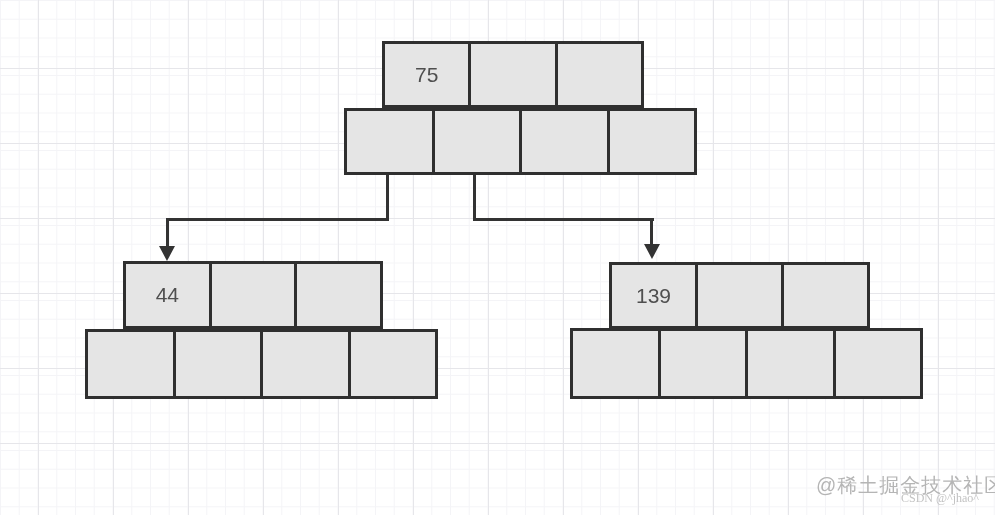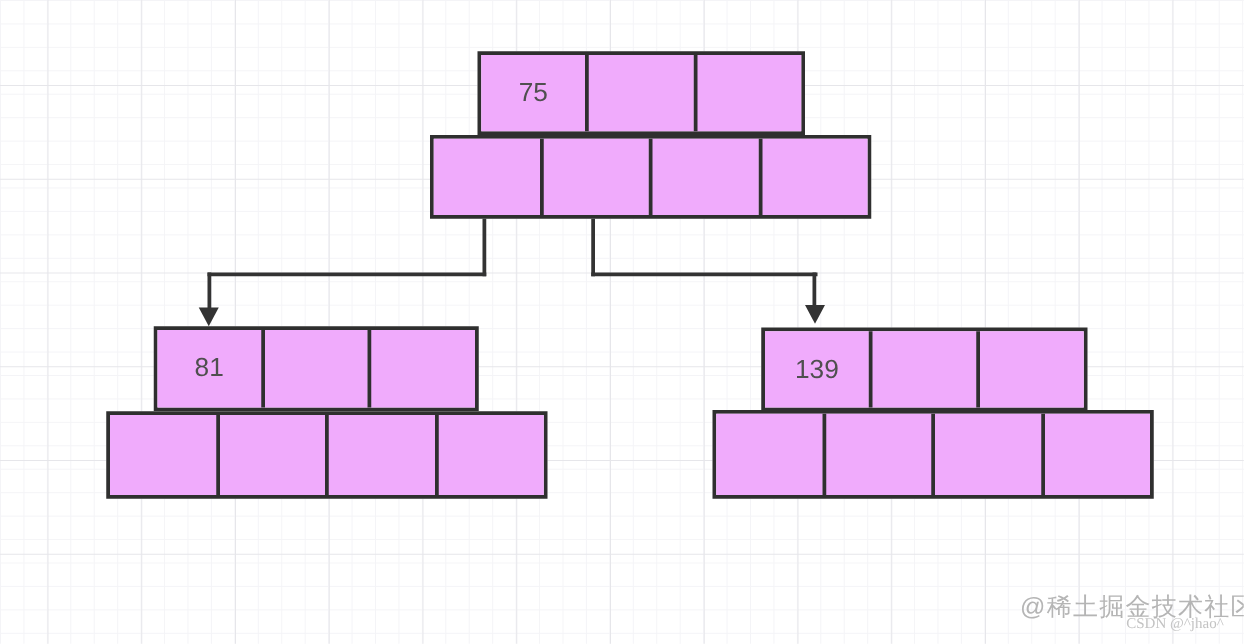--- a/index.html
+++ b/index.html
@@ -27,21 +27,21 @@
     box-sizing: border-box;
     border: 3px solid #2f2f2f;
     background: #ffffff;
   }
   .cell {
     flex: 1;
     display: flex;
     align-items: center;
     justify-content: center;
     border-left: 3px solid #2f2f2f;
-    background: #f0abfc;
+    background: #e5e5e5;
     font-size: 21px;
     color: #4f4f4f;
     font-weight: 400;
   }
   .cell:first-child { border-left: none; }
 
   
   #root-keys  { left: 382px; top: 41px;  width: 262px; height: 67px; }
   #root-ptrs  { left: 344px; top: 108px; width: 353px; height: 67px; }
   
@@ -113,21 +113,21 @@
   <div class="seg" id="c1-horiz"></div>
   <div class="seg" id="c1-down"></div>
   <div class="arrowhead" id="c1-arrow"></div>
 
   <div class="seg" id="c2-drop"></div>
   <div class="seg" id="c2-horiz"></div>
   <div class="seg" id="c2-down"></div>
   <div class="arrowhead" id="c2-arrow"></div>
 
   <div class="row" id="left-keys">
-    <div class="cell">81</div>
+    <div class="cell">44</div>
     <div class="cell"></div>
     <div class="cell"></div>
   </div>
   <div class="row" id="left-ptrs">
     <div class="cell"></div>
     <div class="cell"></div>
     <div class="cell"></div>
     <div class="cell"></div>
   </div>
 

